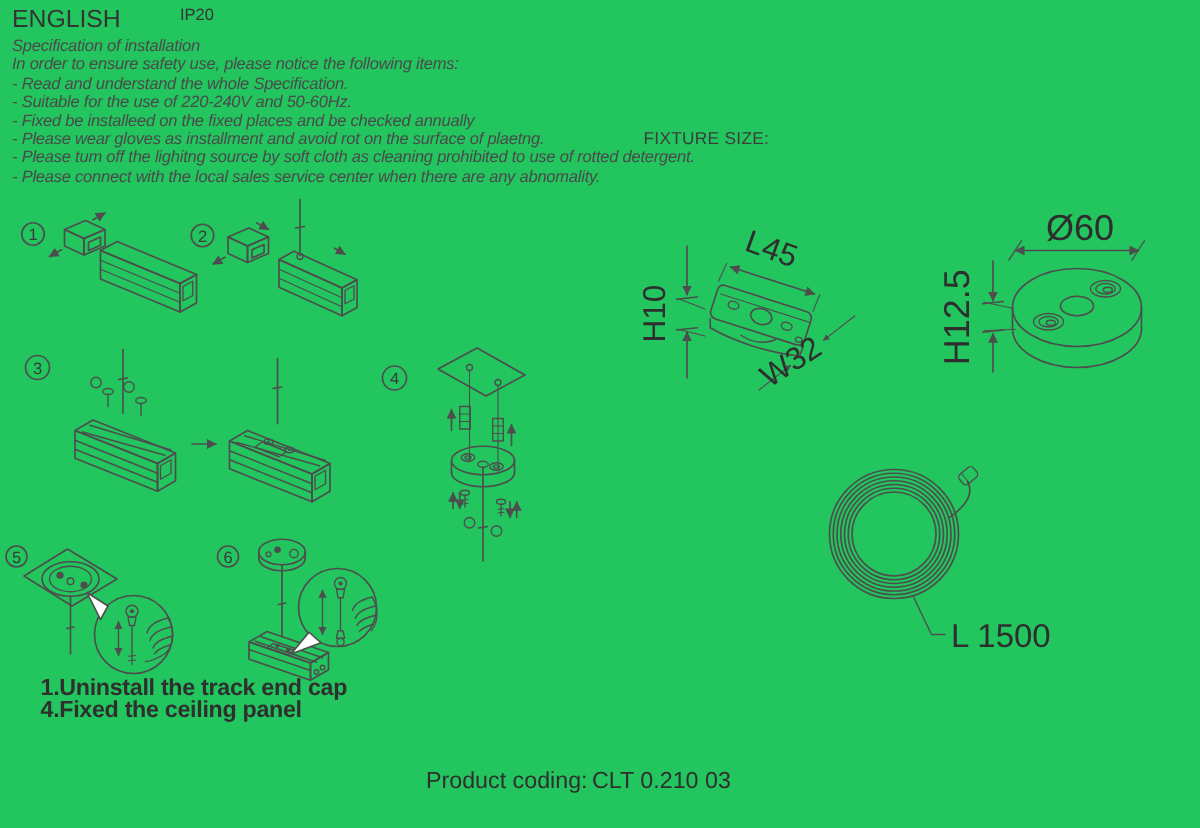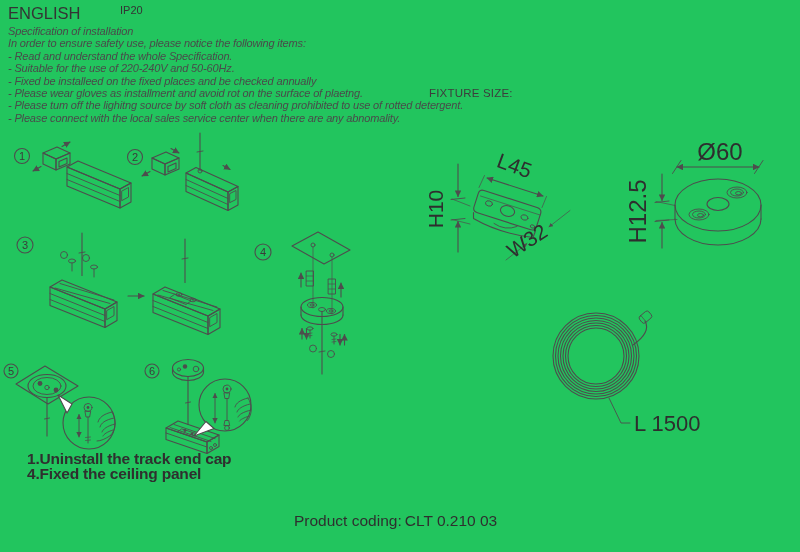--- a/index.html
+++ b/index.html
@@ -5,21 +5,21 @@
   html,body{margin:0;padding:0;background:#fff;}
   .page{position:relative;width:800px;height:552px;background:#22c55e;overflow:hidden;
         font-family:"Liberation Sans", sans-serif;color:#333;}
   .abs{position:absolute;}
   .hdr-lang{left:8px;top:4px;font-size:16.5px;color:#343434;}
   .hdr-ip{left:120px;top:4px;font-size:11px;color:#343434;}
   .spec{left:8px;top:25px;font-size:11px;line-height:12.4px;color:#4a4a4a;letter-spacing:-0.15px;white-space:nowrap;font-style:italic;}
   .fixture-label{left:429px;top:87px;font-size:11.5px;letter-spacing:0.2px;color:#3d3d3d;}
   .instructions{left:11px;top:452px;font-size:15.5px;line-height:14.9px;font-weight:bold;
                 color:#2f2f2f;letter-spacing:-0.2px;white-space:nowrap;margin-left:16px;}
-  .product-coding{left:294px;top:512px;font-size:15.5px;color:#2f2f2f;white-space:nowrap;}
+  .product-coding{left:284px;top:512px;font-size:15.5px;color:#2f2f2f;white-space:nowrap;}
   .product-coding span{margin-right:3px;}
   svg.draw{position:absolute;left:0;top:0;}
   .ln{fill:none;stroke:#4d4d4d;stroke-width:1.1;stroke-linecap:round;stroke-linejoin:round;}
   .thin{fill:none;stroke:#4d4d4d;stroke-width:0.7;stroke-linecap:round;}
   .med{fill:none;stroke:#4d4d4d;stroke-width:0.9;stroke-linecap:round;stroke-linejoin:round;}
   .fillg{fill:#4d4d4d;stroke:none;}
   .wfill{fill:#ffffff;stroke:#4d4d4d;stroke-width:1.1;stroke-linejoin:round;}
   text.dim{fill:#2e2e2e;}
   text.num{fill:#3a3a3a;font-size:11px;text-anchor:middle;}
 </style>

